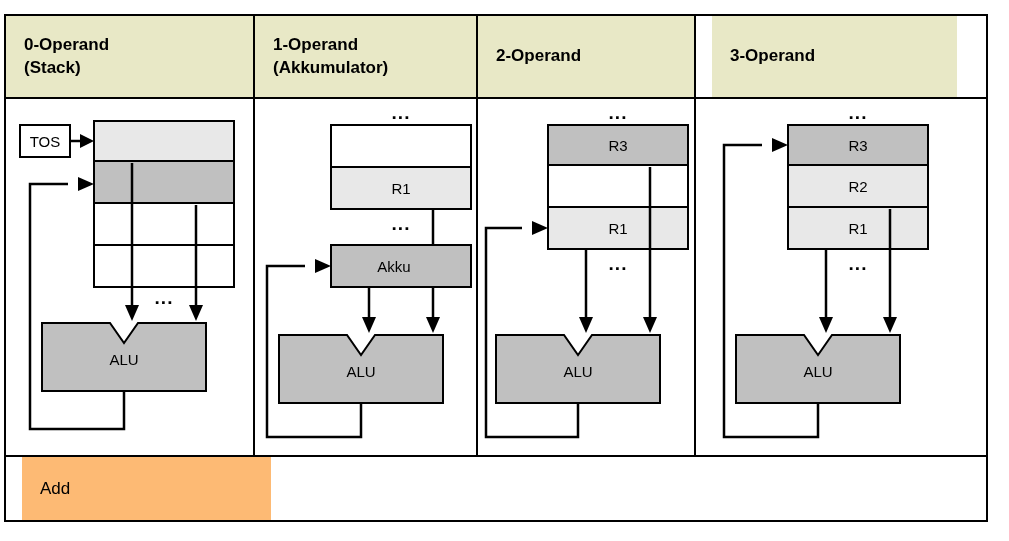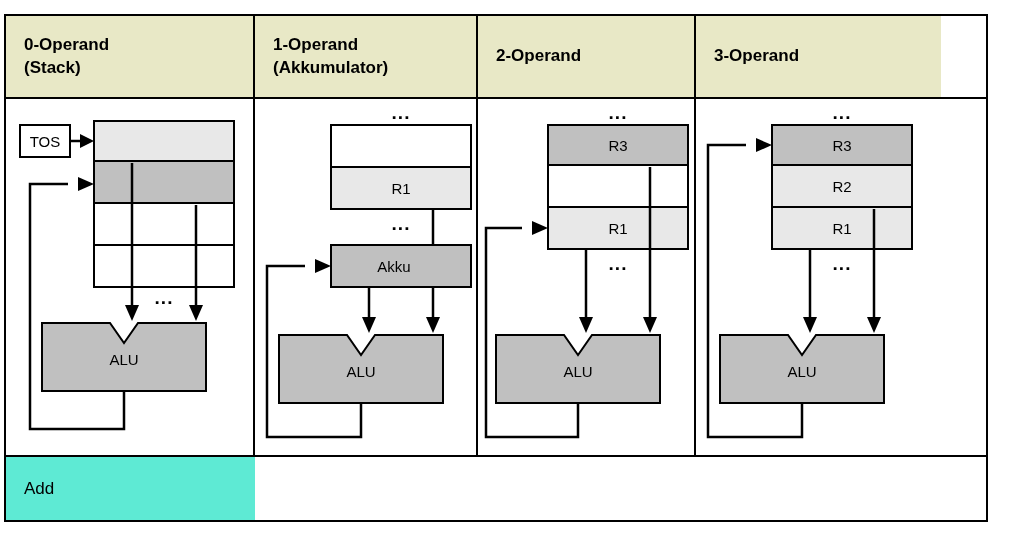--- a/index.html
+++ b/index.html
@@ -8,32 +8,32 @@
 
   .table{position:absolute;left:4px;top:14px;width:984px;height:508px;
          border:2px solid #000;box-sizing:border-box;display:flex;flex-direction:column;}
 
   .row{display:flex;width:100%;box-sizing:border-box;}
   .row-header{height:83px;border-bottom:2px solid #000;}
   .row-body{height:358px;border-bottom:2px solid #000;}
   .row-footer{flex:1;}
 
   .cell{box-sizing:border-box;position:relative;border-right:2px solid #000;}
-  .cell:last-child{border-right:none;}
+  .cell:last-child{border-right:none;margin-left:16px;}
   .c0{width:249px;}
   .c1{width:223px;}
   .c2{width:218px;}
   .c3{width:245px;}
 
   .hdr{background:#e8e8c6;display:flex;align-items:center;padding-left:18px;}
   .hdr-txt{font-size:17px;font-weight:bold;color:#000;line-height:1.35;white-space:pre-line;}
 
   .body-cell{background:#ffffff;}
 
-  .ftr{background:#5eead4;display:flex;align-items:center;padding-left:18px;}
+  .ftr{background:#fdba74;display:flex;align-items:center;padding-left:18px;}
   .ftr-txt{font-size:17px;color:#000;white-space:pre;}
 
   .svgwrap{position:absolute;left:0;top:0;width:100%;height:100%;}
   svg{display:block;}
   .lbl{font-family:"Liberation Sans","DejaVu Sans",sans-serif;font-size:15px;fill:#000;}
   .lbl-tos{font-family:"Liberation Sans","DejaVu Sans",sans-serif;font-size:15px;fill:#000;}
   .dots{font-family:"Liberation Sans","DejaVu Sans",sans-serif;font-size:19px;font-weight:bold;fill:#000;letter-spacing:1px;}
 </style>
 </head>
 <body>

